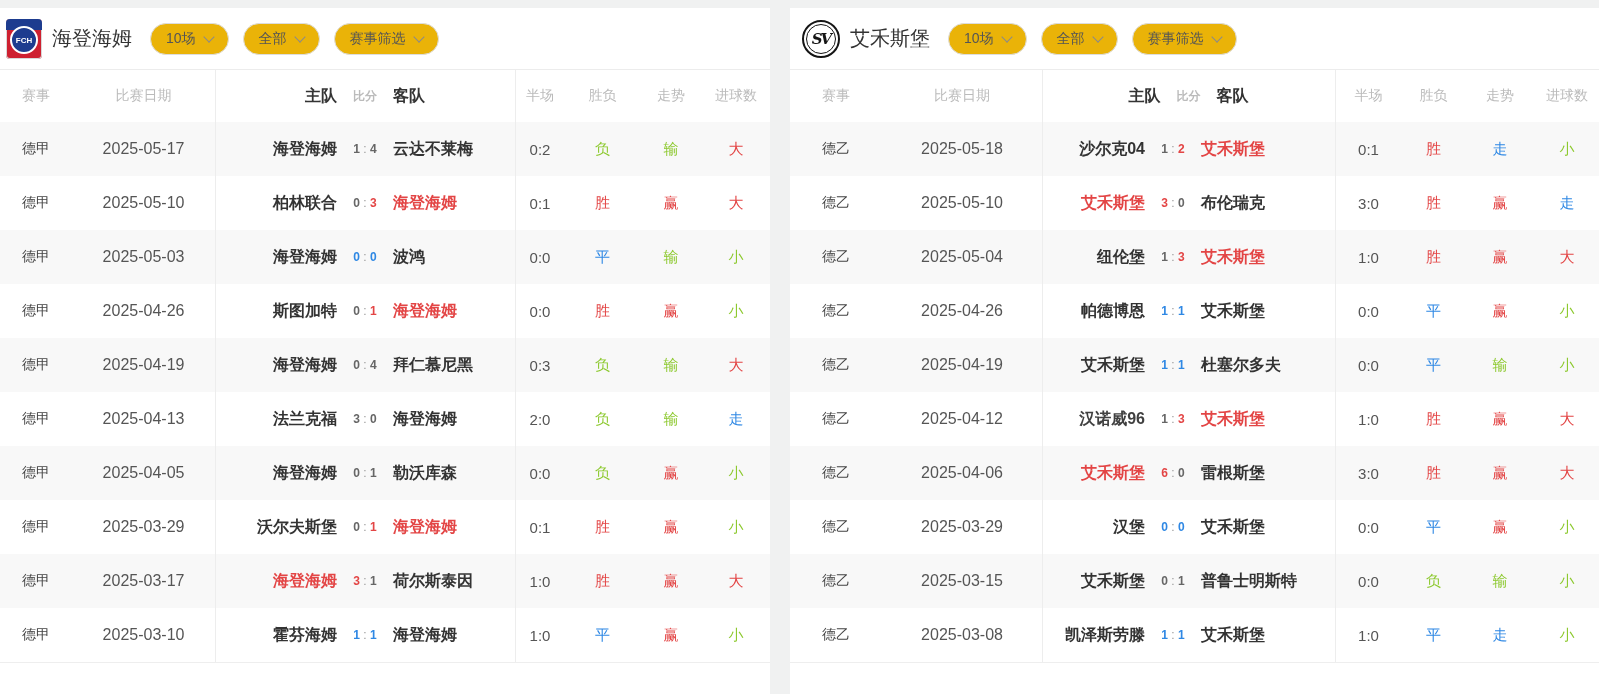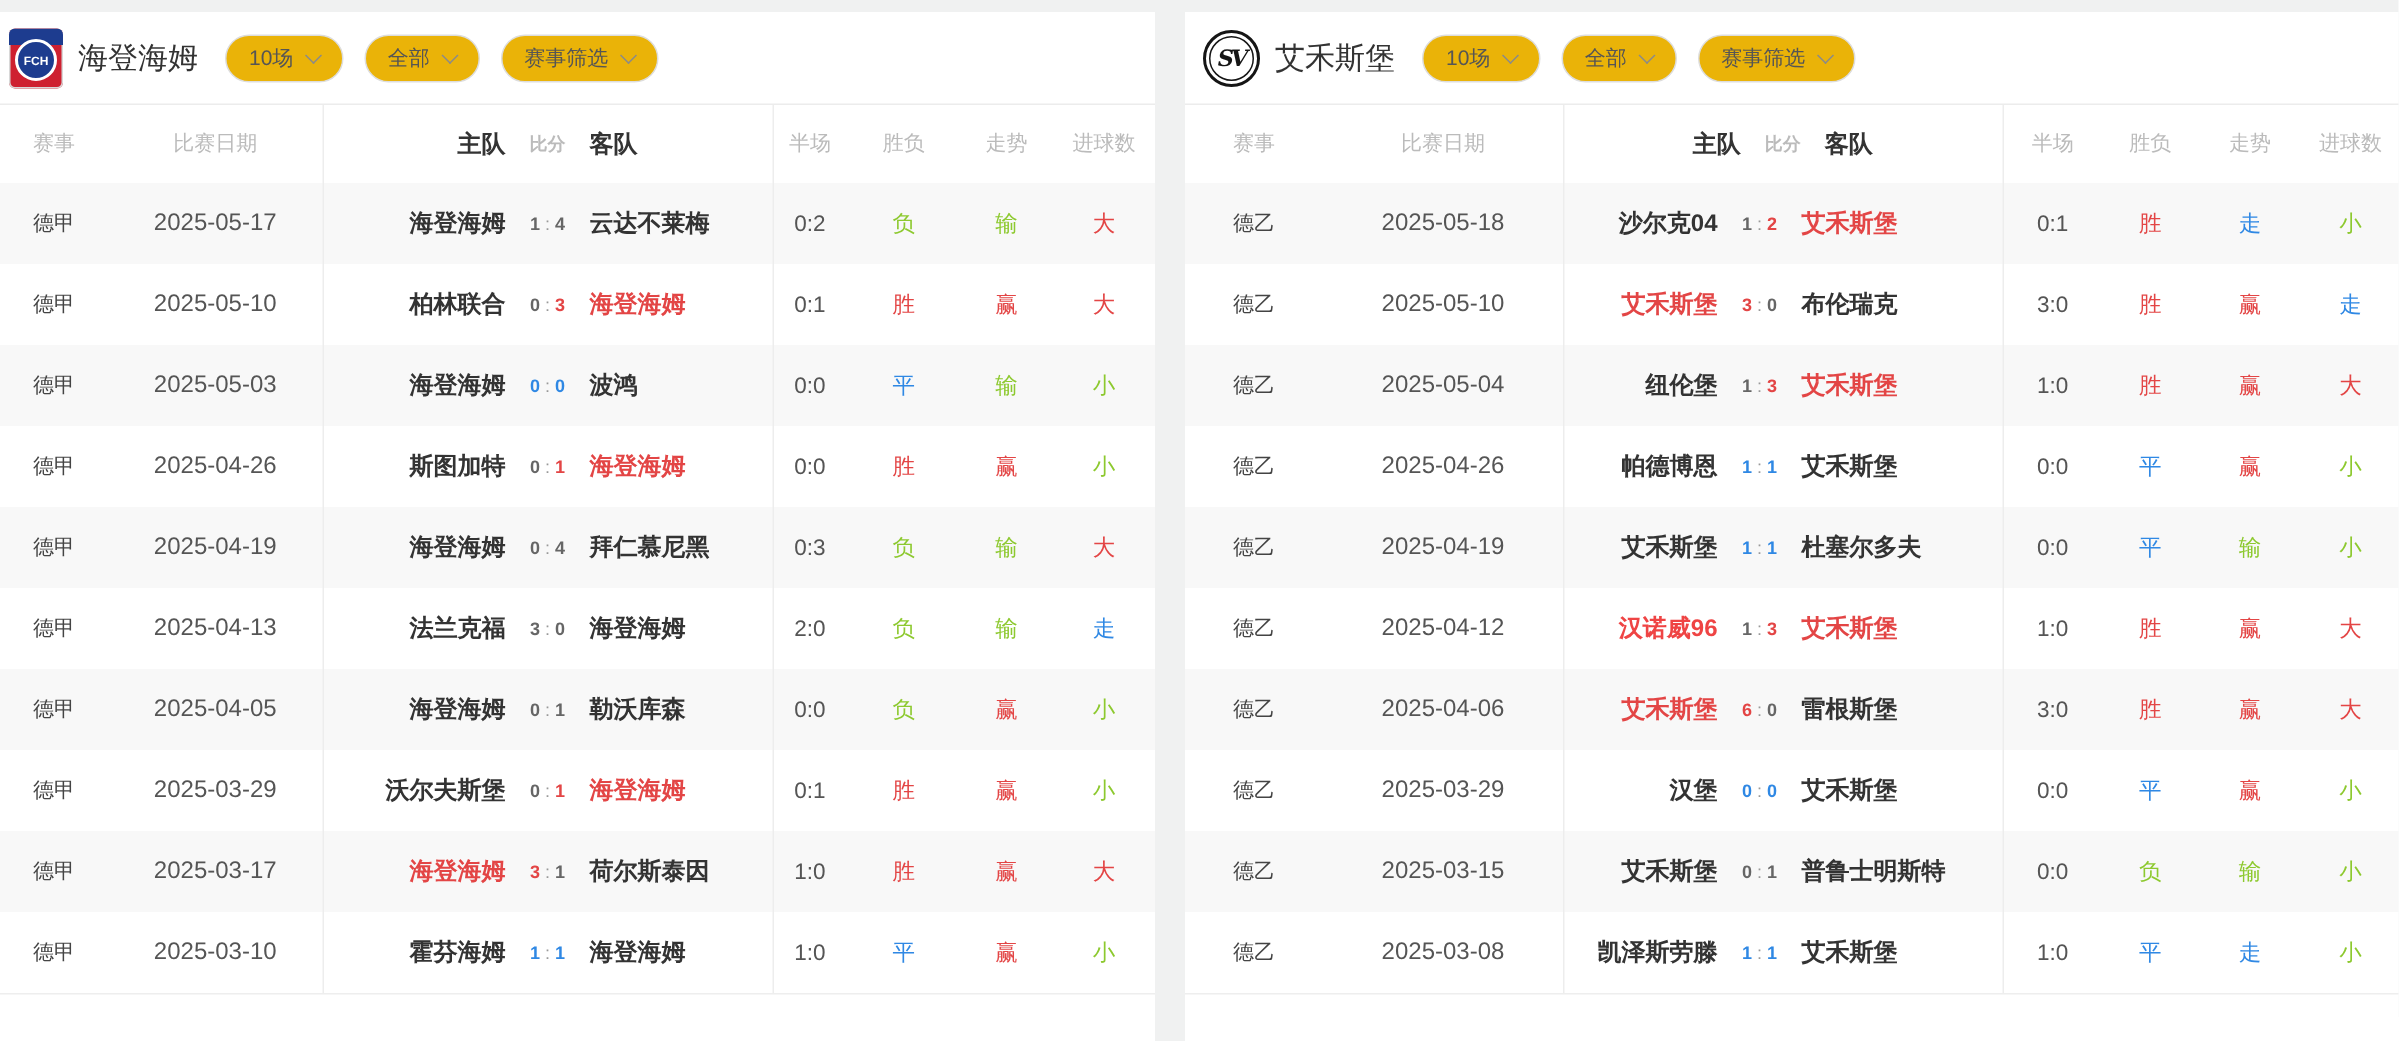--- a/index.html
+++ b/index.html
@@ -348,21 +348,21 @@
     </div>
     <div class="cell c-half">0:0</div>
     <div class="cell c-result r-result" style="color: rgb(47, 136, 228);">平</div>
     <div class="cell c-trend r-trend" style="color: rgb(141, 201, 47);">输</div>
     <div class="cell c-goals r-goals" style="color: rgb(141, 201, 47);">小</div>
   </div>
       <div class="row">
     <div class="cell c-league">德乙</div>
     <div class="cell c-date">2025-04-12</div>
     <div class="cell c-match">
-      <span class="m-home" style="color: #ef4444;">汉诺威96</span>
+      <span class="m-home" style="color: #404040;">汉诺威96</span>
       <span class="m-score"><span class="sh" style="color: rgb(102, 102, 102);">1</span><span class="colon"> : </span><span class="sa" style="color: rgb(227, 69, 69);">3</span></span>
       <span class="m-away" style="color: rgb(227, 69, 69);">艾禾斯堡</span>
     </div>
     <div class="cell c-half">1:0</div>
     <div class="cell c-result r-result" style="color: rgb(227, 69, 69);">胜</div>
     <div class="cell c-trend r-trend" style="color: rgb(227, 69, 69);">赢</div>
     <div class="cell c-goals r-goals" style="color: rgb(227, 69, 69);">大</div>
   </div>
       <div class="row alt">
     <div class="cell c-league">德乙</div>

